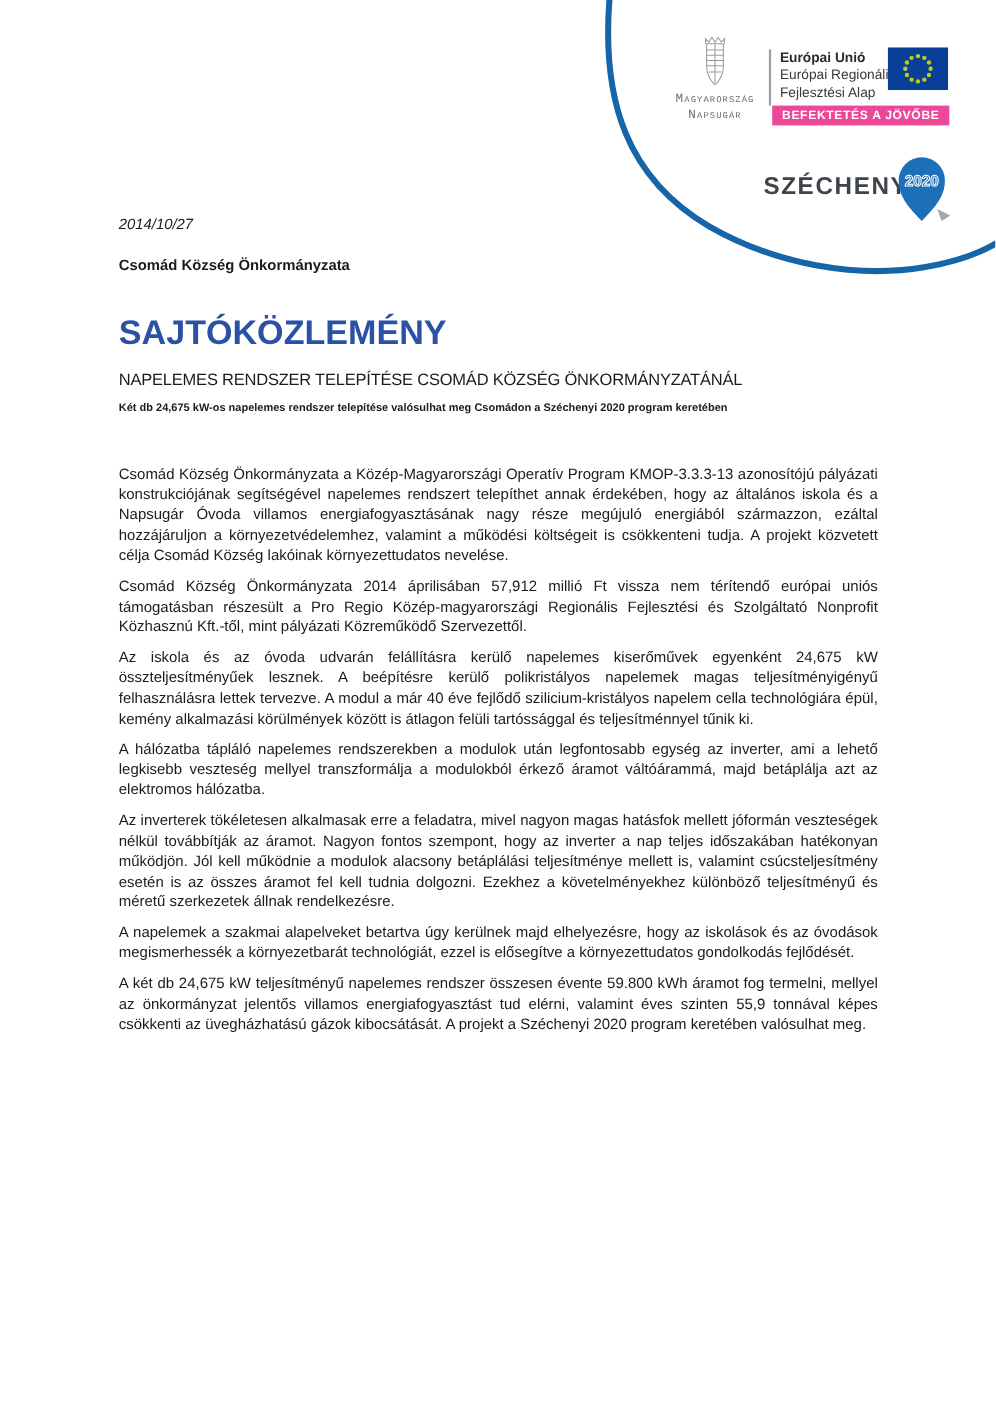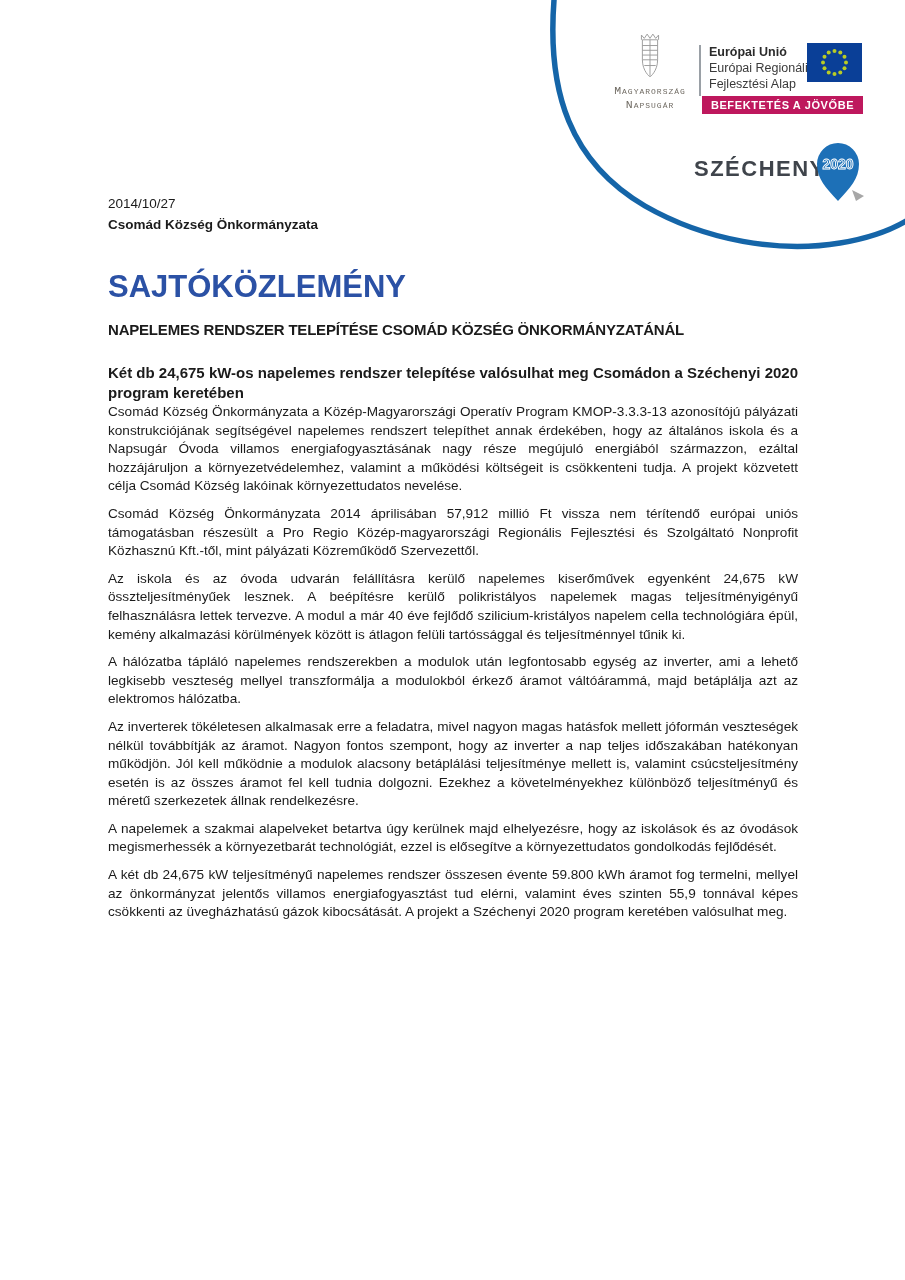--- a/index.html
+++ b/index.html
@@ -17,36 +17,36 @@
     font-family:Liberation Mono, monospace; font-size:11.5px; line-height:13.5px;
     color:#6f6a62; letter-spacing:1px; font-variant:small-caps;
   }
   .eu-divider { position:absolute; left:699px; top:45px; width:2px; height:51px; background:#9aa0a6; }
   .eu-text { position:absolute; left:709px; top:44px; width:110px; color:#3a3a3a; }
   .eu-text .l1 { font-weight:bold; font-size:12.5px; line-height:16px; color:#2b2b2b; }
   .eu-text .l2, .eu-text .l3 { font-size:12.5px; line-height:16px; }
   .eu-flag { position:absolute; left:807px; top:43px; }
   .banner {
     position:absolute; left:702px; top:96px; width:161px; height:18px;
-    background:#be185d; color:#ffffff; font-weight:bold; font-size:11px;
+    background:#ec4899; color:#ffffff; font-weight:bold; font-size:11px;
     letter-spacing:0.6px; text-align:center; line-height:18px;
   }
   .szechenyi { position:absolute; left:694px; top:150px; }
   .szechenyi-word {
     display:inline-block; font-weight:bold; font-size:22px; letter-spacing:1.5px;
     color:#3f444b; vertical-align:top; margin-top:6px;
   }
   .szechenyi-pin { position:absolute; left:118px; top:-12px; }
   
   .content { position:absolute; left:108px; top:196px; width:690px; color:#1b1b1b; }
-  .date-line { font-size:13.5px; margin-bottom:6px; }
+  .date-line { font-size:13.5px; margin-bottom:22px;font-style:italic; }
   .org-line  { font-size:13.5px; font-weight:bold; margin-bottom:37px; }
   .press-title { font-size:31px; font-weight:bold; color:#2b51a5; letter-spacing:0px; margin-bottom:16px;margin-top:36px; }
-  .headline   { font-size:15px; font-weight:bold; letter-spacing:-0.2px; margin-bottom:25px; }
-  .subheadline{ font-size:15px; font-weight:bold; text-align:justify; line-height:20px; }
+  .headline   { font-size:15px; font-weight:normal; letter-spacing:-0.2px; margin-bottom:8px; }
+  .subheadline{ font-size:10px; font-weight:bold; text-align:justify; line-height:20px; margin-bottom:40px; }
   .body-par { font-size:13.6px; line-height:18.6px; text-align:justify; margin-bottom:9px; }
 </style>
 </head>
 <body>
 
 <div class="page">
 
   <svg class="curve-svg" viewBox="0 0 905 280" xmlns="http://www.w3.org/2000/svg">
     <path d="M554,0 C547,92 570,162 645,206 C706,241 780,253 840,243 C864,239 889,231 906,221" fill="none" stroke="#1565a8" stroke-width="5.5" stroke-linecap="round"></path>
   </svg>

